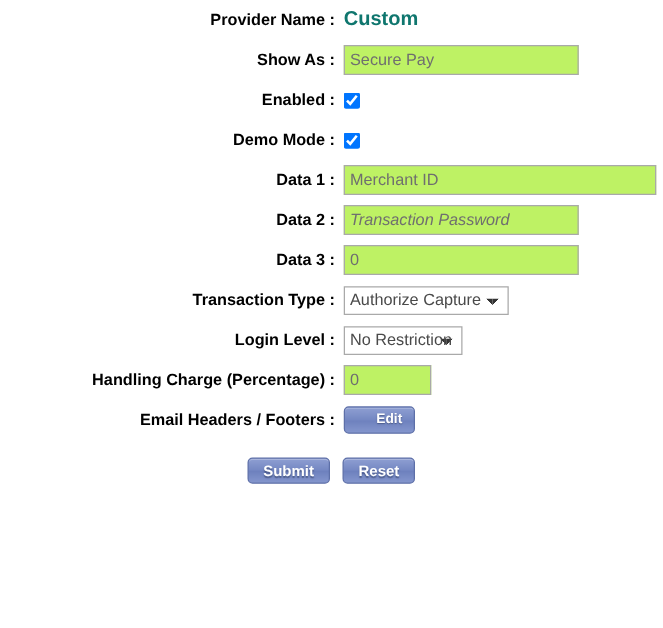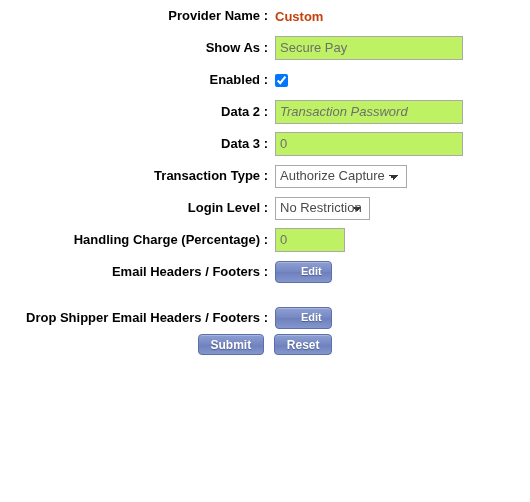--- a/index.html
+++ b/index.html
@@ -42,22 +42,22 @@
   }
 
   td.field-cell {
     text-align: left;
     padding-left: 0;
     height: 32px;
   }
 
   .static-value {
     font-weight: bold;
-    font-size: 13px;
-    color: #c2410c;
+    font-size: 16px;
+    color: #0f766e;
   }
 
   input.text-input {
     font-family: "Liberation Sans", sans-serif;
     font-size: 13px;
     color: #6f6f6f;
     border: 1px solid #a9a9a9;
     background: #bef264;
     padding: 2px 4px 3px 4px;
     margin: 0;
@@ -153,21 +153,33 @@
       </td>
     </tr>
 
     <tr>
       <td class="label-cell">Enabled :</td>
       <td class="field-cell">
         <input class="cb" type="checkbox" checked="" style="">
       </td>
     </tr>
 
-
+    <tr>
+      <td class="label-cell">Demo Mode :</td>
+      <td class="field-cell">
+        <input class="cb" type="checkbox" checked="" style="">
+      </td>
+    </tr>
+
+    <tr>
+      <td class="label-cell">Data 1 :</td>
+      <td class="field-cell">
+        <input class="text-input w-data1" type="text" value="Merchant ID" style="">
+      </td>
+    </tr>
 
     <tr>
       <td class="label-cell">Data 2 :</td>
       <td class="field-cell">
         <input class="text-input w-data2" type="text" value="Transaction Password" style="">
       </td>
     </tr>
 
     <tr>
       <td class="label-cell">Data 3 :</td>
@@ -207,26 +219,20 @@
       <td class="field-cell">
         <button class="btn" type="button">Edit</button>
       </td>
     </tr>
 
     <tr class="spacer-row">
       <td></td>
       <td></td>
     </tr>
 
-    <tr>
-      <td class="label-cell">Drop Shipper Email Headers / Footers :</td>
-      <td class="field-cell">
-        <button class="btn" type="button">Edit</button>
-      </td>
-    </tr>
 
     <tr>
       <td class="submit-row" colspan="2">
         <button class="btn" type="button">Submit</button>
         <button class="btn" type="button">Reset</button>
       </td>
     </tr>
 
   </tbody>
 </table>

